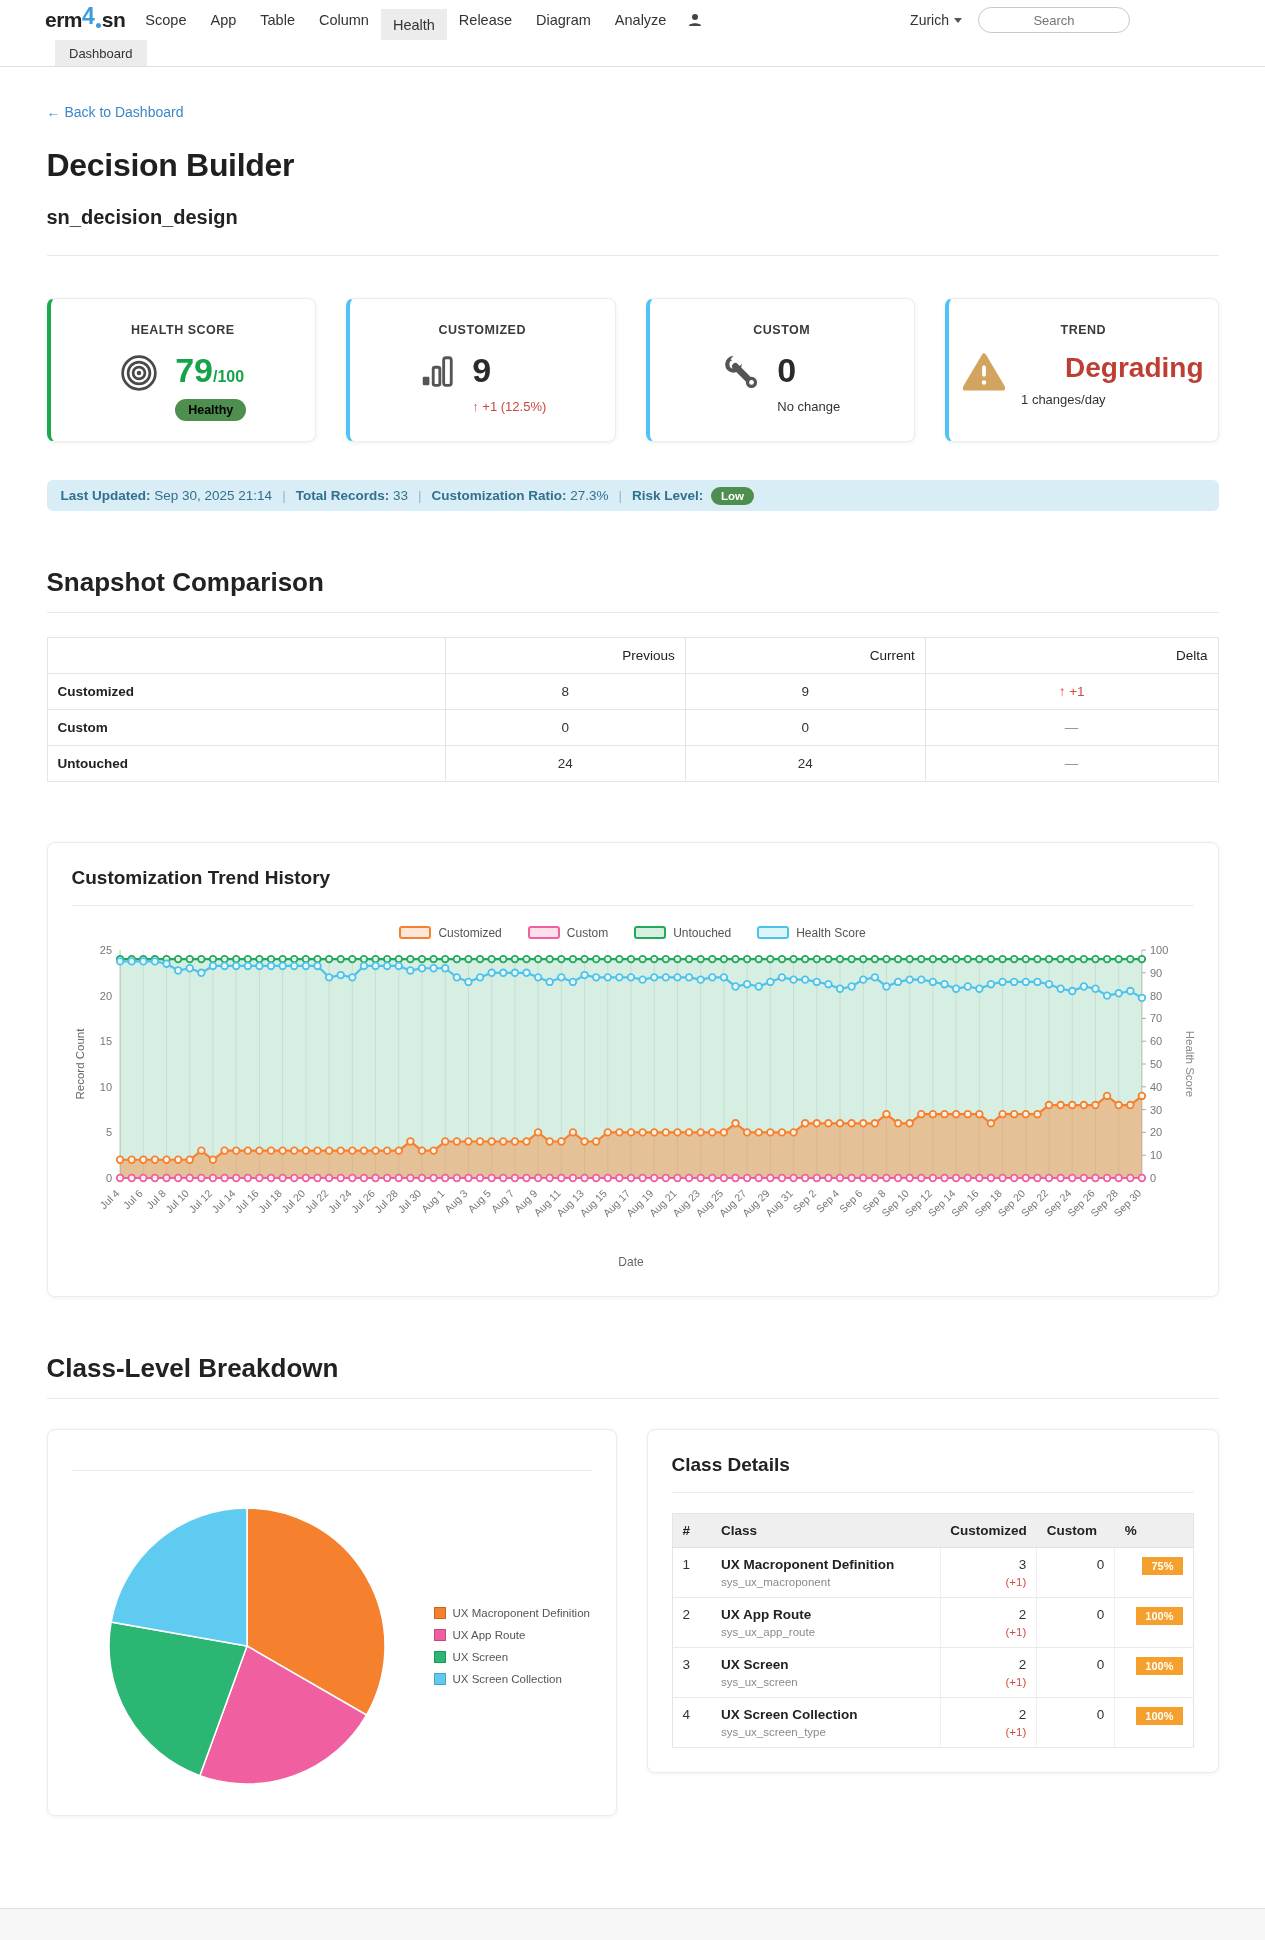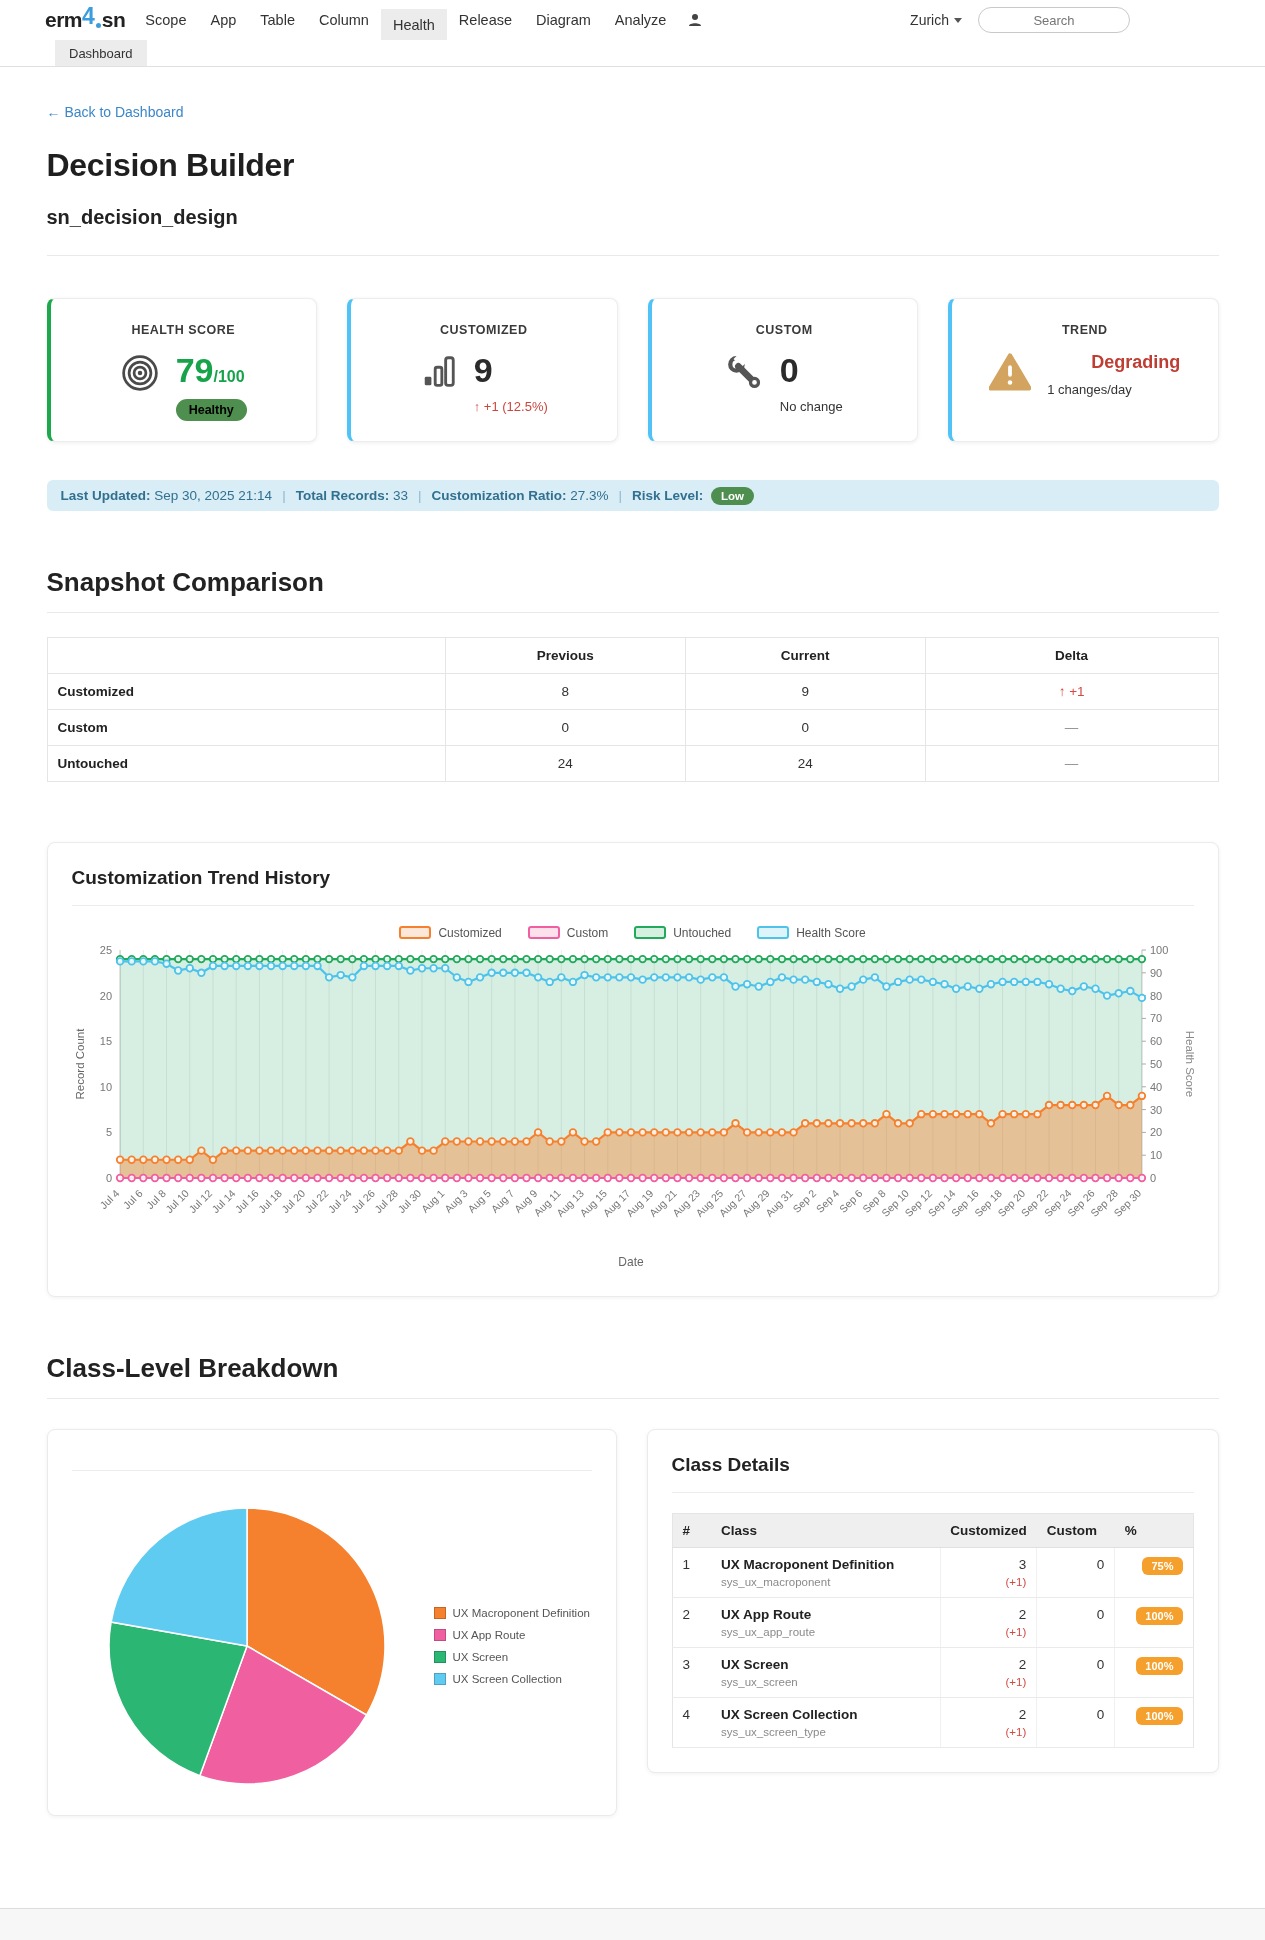--- a/index.html
+++ b/index.html
@@ -32,38 +32,38 @@
   .page-subtitle { font-size: 20px; font-weight: bold; margin-top: 22px; color: #222; }
   .divider { border-bottom: 1px solid #e9e9e9; margin-top: 26px; }
 
   
   .cards { display: flex; gap: 30px; margin-top: 42px; }
   .card { flex: 1; background: #fff; border: 1px solid #ededed; border-left: 4px solid #4FC3F7; border-radius: 8px; box-shadow: 0 1px 4px rgba(0,0,0,0.07); padding: 24px 14px 20px; text-align: center; }
   .card-label { font-size: 12.5px; font-weight: bold; letter-spacing: 0.5px; color: #3a3a3a; }
   .card-main { display: flex; justify-content: center; gap: 16px; margin-top: 16px; }
   .card-col { display: flex; flex-direction: column; align-items: flex-start; gap: 10px; }
   .card-value { font-size: 34px; font-weight: bold; color: #2b2b2b; line-height: 1.05; }
-  .card-value.trend { font-size: 18px; margin-left: 44px; }
+  .card-value.trend { font-size: 28px; margin-left: 44px; }
   .card-suffix { font-size: 16px; font-weight: bold; }
   .badge-pill { background: #4E8E4E; color: #000000; font-size: 12.5px; font-weight: bold; padding: 4px 13px; border-radius: 13px; }
   .card-sub { font-size: 13px; color: #333; }
   .card-sub.red { color: #C9473E; }
 
   
   .infobar { margin-top: 38px; background: #D9EDF7; border-radius: 6px; padding: 8px 14px; font-size: 13.5px; color: #31708F; display: flex; align-items: center; flex-wrap: wrap; gap: 10px; }
   .infobar b { font-weight: bold; }
   .infobar .sep { color: #8FB9CD; }
   .badge-low { background: #4E8E4E; color: #fff; font-size: 11.5px; font-weight: bold; padding: 3px 10px; border-radius: 10px; margin-left: 4px; }
 
   
   .section-title { font-size: 26px; font-weight: bold; color: #222; margin-top: 56px; }
   .section-rule { border-bottom: 1px solid #e9e9e9; margin-top: 14px; }
   table.snapshot { width: 100%; border-collapse: collapse; margin-top: 24px; font-size: 13.5px; }
   table.snapshot th, table.snapshot td { border: 1px solid #e5e5e5; padding: 10px; }
-  table.snapshot th { font-weight: bold; text-align: center; color: #222; }
+  table.snapshot th { font-weight: normal; text-align: right; color: #222; }
   td.row-label { font-weight: bold; text-align: left; padding-left: 14px; color: #222; }
   td.val { text-align: center; color: #333; }
   td.delta { text-align: center; color: #8a8a8a; }
   td.delta.red { color: #D14B42; }
 
   
   .panel { margin-top: 60px; background: #fff; border: 1px solid #ebebeb; border-radius: 8px; box-shadow: 0 1px 4px rgba(0,0,0,0.06); padding: 24px; }
   .panel-title { font-size: 19px; font-weight: bold; color: #222; }
   .panel-rule { border-bottom: 1px solid #ececec; margin-top: 16px; }
   .legend { display: flex; justify-content: center; gap: 26px; margin: 20px 0 2px; }
@@ -81,21 +81,21 @@
   .pie-legend { margin-left: 42px; display: flex; flex-direction: column; gap: 10px; }
   .pie-legend-item { display: flex; align-items: center; gap: 7px; font-size: 11.5px; color: #555; }
   .pie-swatch { width: 12px; height: 12px; border: 1px solid rgba(0,0,0,0.2); flex: none; }
   table.details { width: 100%; border-collapse: collapse; margin-top: 20px; font-size: 13.5px; border: 1px solid #e5e5e5; }
   table.details th { background: #efefef; text-align: left; font-weight: bold; padding: 9px 10px; color: #222; border-bottom: 1px solid #e0e0e0; }
   table.details td { padding: 9px 10px; border-bottom: 1px solid #eaeaea; vertical-align: top; }
   table.details td.num-col { text-align: right; border-left: 1px solid #f0f0f0; }
   .class-name { font-weight: bold; color: #222; }
   .class-sys { font-size: 11.5px; color: #8a8a8a; margin-top: 4px; }
   .plus-change { font-size: 11.5px; color: #D14B42; margin-top: 4px; }
-  .pct-badge { background: #F5A02C; color: #fff; font-weight: bold; font-size: 11px; padding: 3px 9px; border-radius: 6px; display: inline-block; }
+  .pct-badge { background: #F5A02C; color: #fff; font-weight: bold; font-size: 11px; padding: 3px 9px; border-radius: 0; display: inline-block; }
 
   
   .footer { margin-top: 92px; background: #f7f7f7; border-top: 1px solid #ddd; height: 38px; display: flex; align-items: center; padding: 0 20px; font-size: 12px; color: #555; }
 </style>
 </head>
 <body>
 
 <div class="topbar">
   <div class="logo">
     <span class="logo-pre">erm</span>

